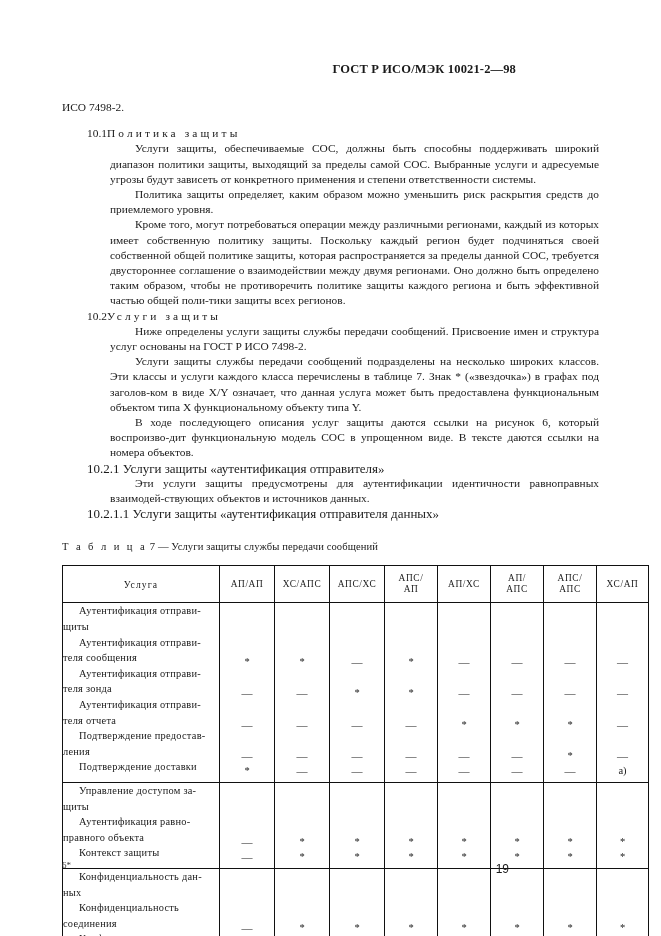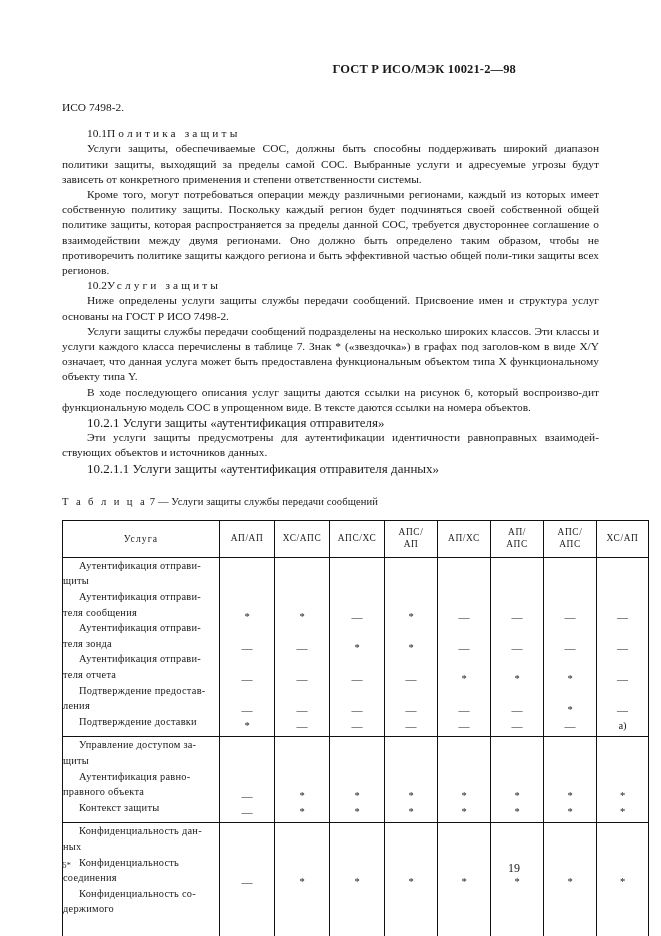--- a/index.html
+++ b/index.html
@@ -46,21 +46,21 @@
   }
 
   p {
     margin: 0;
     font-size: 11.4px;
     line-height: 15.2px;
     text-align: justify;
     text-justify: inter-word;
     hyphens: manual;
   }
-  p.indent { text-indent: 25px; }
+  p.indent { text-indent: 25px; margin-left: 48px; }
   p.noindent { text-indent: 0; }
 
   .clause-head {
     margin: 0;
     font-size: 11.4px;
     line-height: 15.2px;
     text-indent: 25px;
   }
   .clause-head .num { letter-spacing: 0; }
   .clause-head .spaced {
@@ -148,44 +148,45 @@
   
   .folio-left {
     position: absolute;
     left: 62px;
     bottom: 66px;
     font-size: 9px;
     color: #3a3a3a;
   }
   .folio-right {
     position: absolute;
-    right: 58px;
+    right: 69px;
     bottom: 60px;
     font-size: 12px;
-    font-family: Liberation Serif, serif;
+    font-family: Liberation Sans, sans-serif;
   }
 </style>
 </head>
 <body>
 
 <div class="page">
 
   <div class="running-head">ГОСТ Р ИСО/МЭК 10021-2—98</div>
 
   <div class="content">
 
     <p class="noindent">ИСО 7498-2.</p>
 
     <div style="height:11px"></div>
 
     <div class="clause-head">
       <span class="num">10.1</span><span class="spaced">Политика защиты</span>
     </div>
 
     <p class="indent">Услуги защиты, обеспечиваемые СОС, должны быть способны поддерживать широкий диапазон политики защиты, выходящий за пределы самой СОС. Выбранные услуги и адресуемые угрозы будут зависеть от конкретного применения и степени ответственности системы.</p>
+    <p class="indent">Политика защиты определяет, каким образом можно уменьшить риск раскрытия средств до приемлемого уровня.</p>
     <p class="indent">Кроме того, могут потребоваться операции между различными регионами, каждый из которых имеет собственную политику защиты. Поскольку каждый регион будет подчиняться своей собственной общей политике защиты, которая распространяется за пределы данной СОС, требуется двустороннее соглашение о взаимодействии между двумя регионами. Оно должно быть определено таким образом, чтобы не противоречить политике защиты каждого региона и быть эффективной частью общей поли-тики защиты всех регионов.</p>
 
     <div class="clause-head">
       <span class="num">10.2</span><span class="spaced">Услуги защиты</span>
     </div>
 
     <p class="indent">Ниже определены услуги защиты службы передачи сообщений. Присвоение имен и структура услуг основаны на ГОСТ Р ИСО 7498-2.</p>
     <p class="indent">Услуги защиты службы передачи сообщений подразделены на несколько широких классов. Эти классы и услуги каждого класса перечислены в таблице 7. Знак * («звездочка») в графах под заголов-ком в виде X/Y означает, что данная услуга может быть предоставлена функциональным объектом типа X функциональному объекту типа Y.</p>
     <p class="indent">В ходе последующего описания услуг защиты даются ссылки на рисунок 6, который воспроизво-дит функциональную модель СОС в упрощенном виде. В тексте даются ссылки на номера объектов.</p>
 

